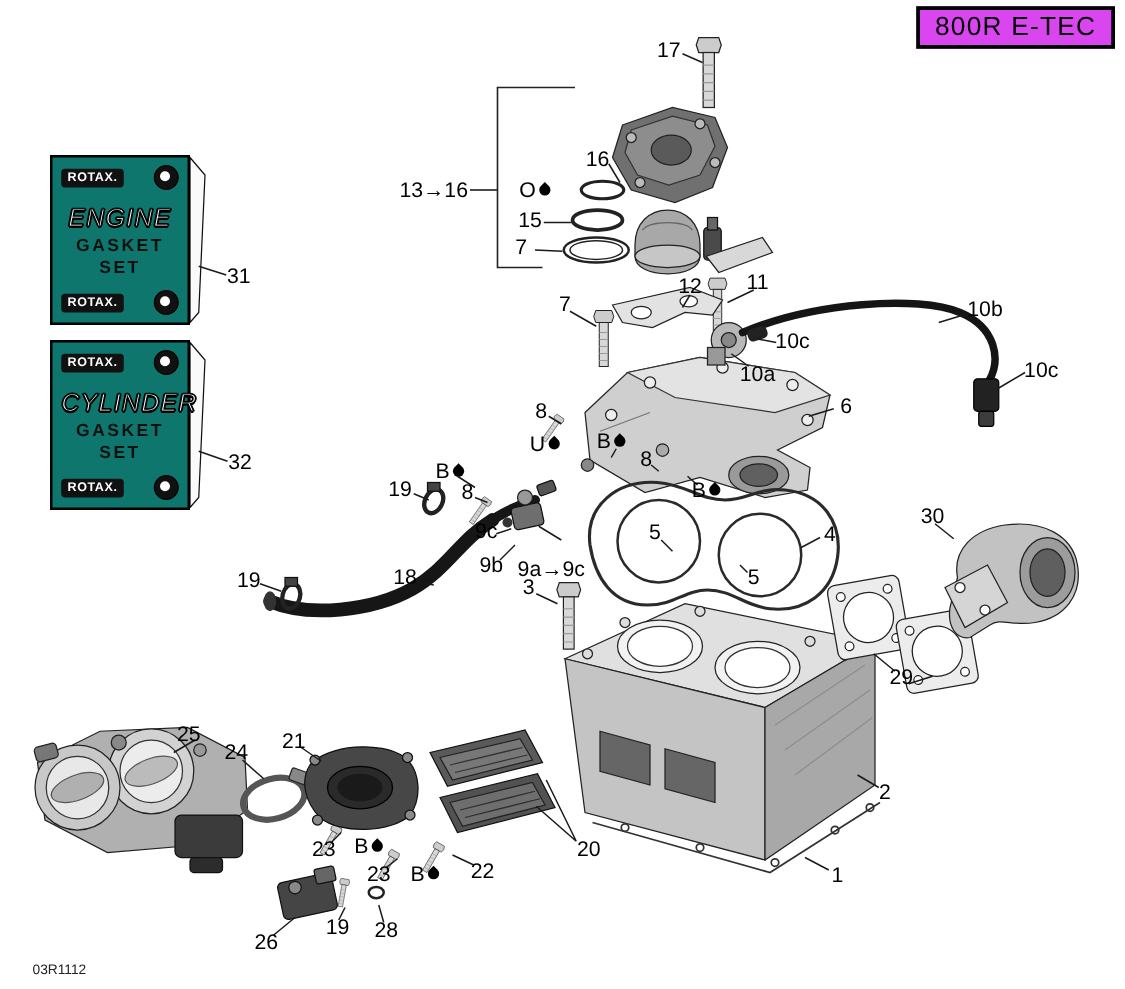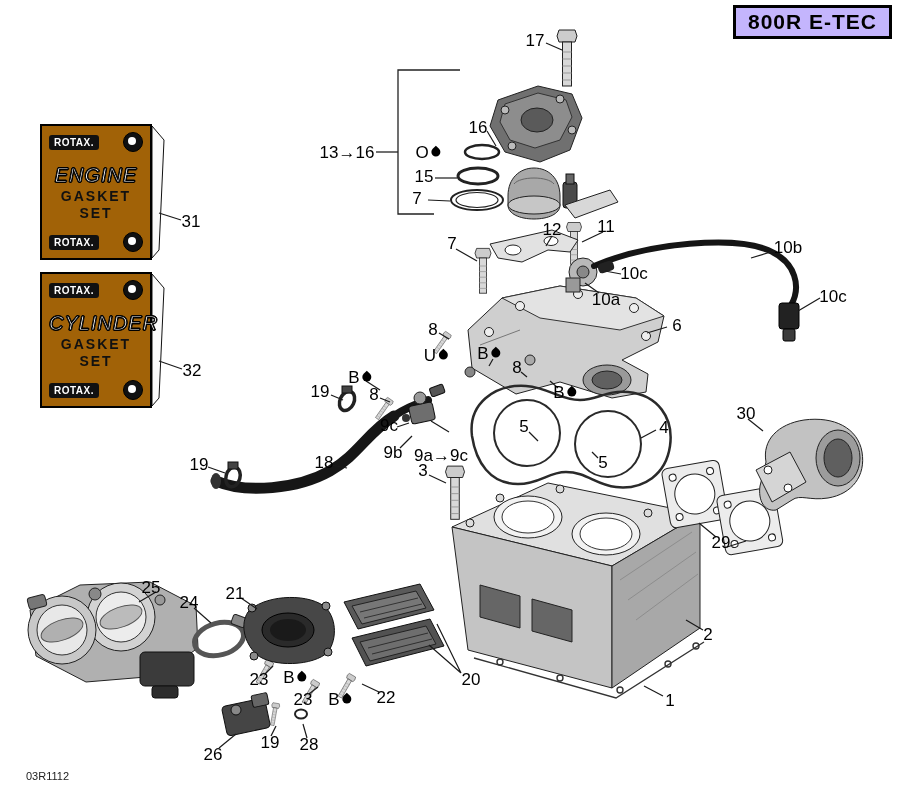--- a/index.html
+++ b/index.html
@@ -1,29 +1,29 @@
 <!DOCTYPE html>
 <html><head>
 <meta charset="utf-8">
 <style>
   html,body{margin:0;padding:0;background:#fff;}
   .stage{position:relative;width:900px;height:791px;background:#ffffff;overflow:hidden;
          font-family:"Liberation Sans", sans-serif;color:#000;}
   .stage svg{position:absolute;left:0;top:0;}
 
   
-  .title-box{position:absolute;right:8px;top:5px;border:3px solid #000;background:#c4b5fd;
-             padding:2px 12px;font-size:21px;font-weight:bold;letter-spacing:1px;}
+  .title-box{position:absolute;right:8px;top:5px;border:3px solid #000;background:#d946ef;
+             padding:2px 12px;font-size:21px;font-weight:normal;letter-spacing:1px;}
 
   
   .footer-code{position:absolute;left:26px;top:770px;font-size:11px;color:#222;}
 
   
   .gasket-box{position:absolute;left:40px;width:112px;height:136px;border:2px solid #000;
-              background:#a16207;display:flex;flex-direction:column;justify-content:space-between;
+              background:#0f766e;display:flex;flex-direction:column;justify-content:space-between;
               padding:6px 7px;box-sizing:border-box;}
   .gb-row{display:flex;justify-content:space-between;align-items:center;}
   .rotax-chip{background:#111;color:#fff;font-weight:bold;font-size:10px;padding:2px 5px;
               border-radius:3px;letter-spacing:.5px;}
   .gauge{width:18px;height:18px;border-radius:50%;background:#111;border:1.5px solid #000;
          position:relative;flex:none;}
   .gauge::after{content:"";position:absolute;left:4px;top:4px;width:8px;height:8px;
                 border-radius:50%;background:#fff;}
   .gb-mid{display:flex;flex-direction:column;gap:1px;}
   .gb-title{font-style:italic;font-weight:normal;font-size:20px;text-align:center;color:#fff;

